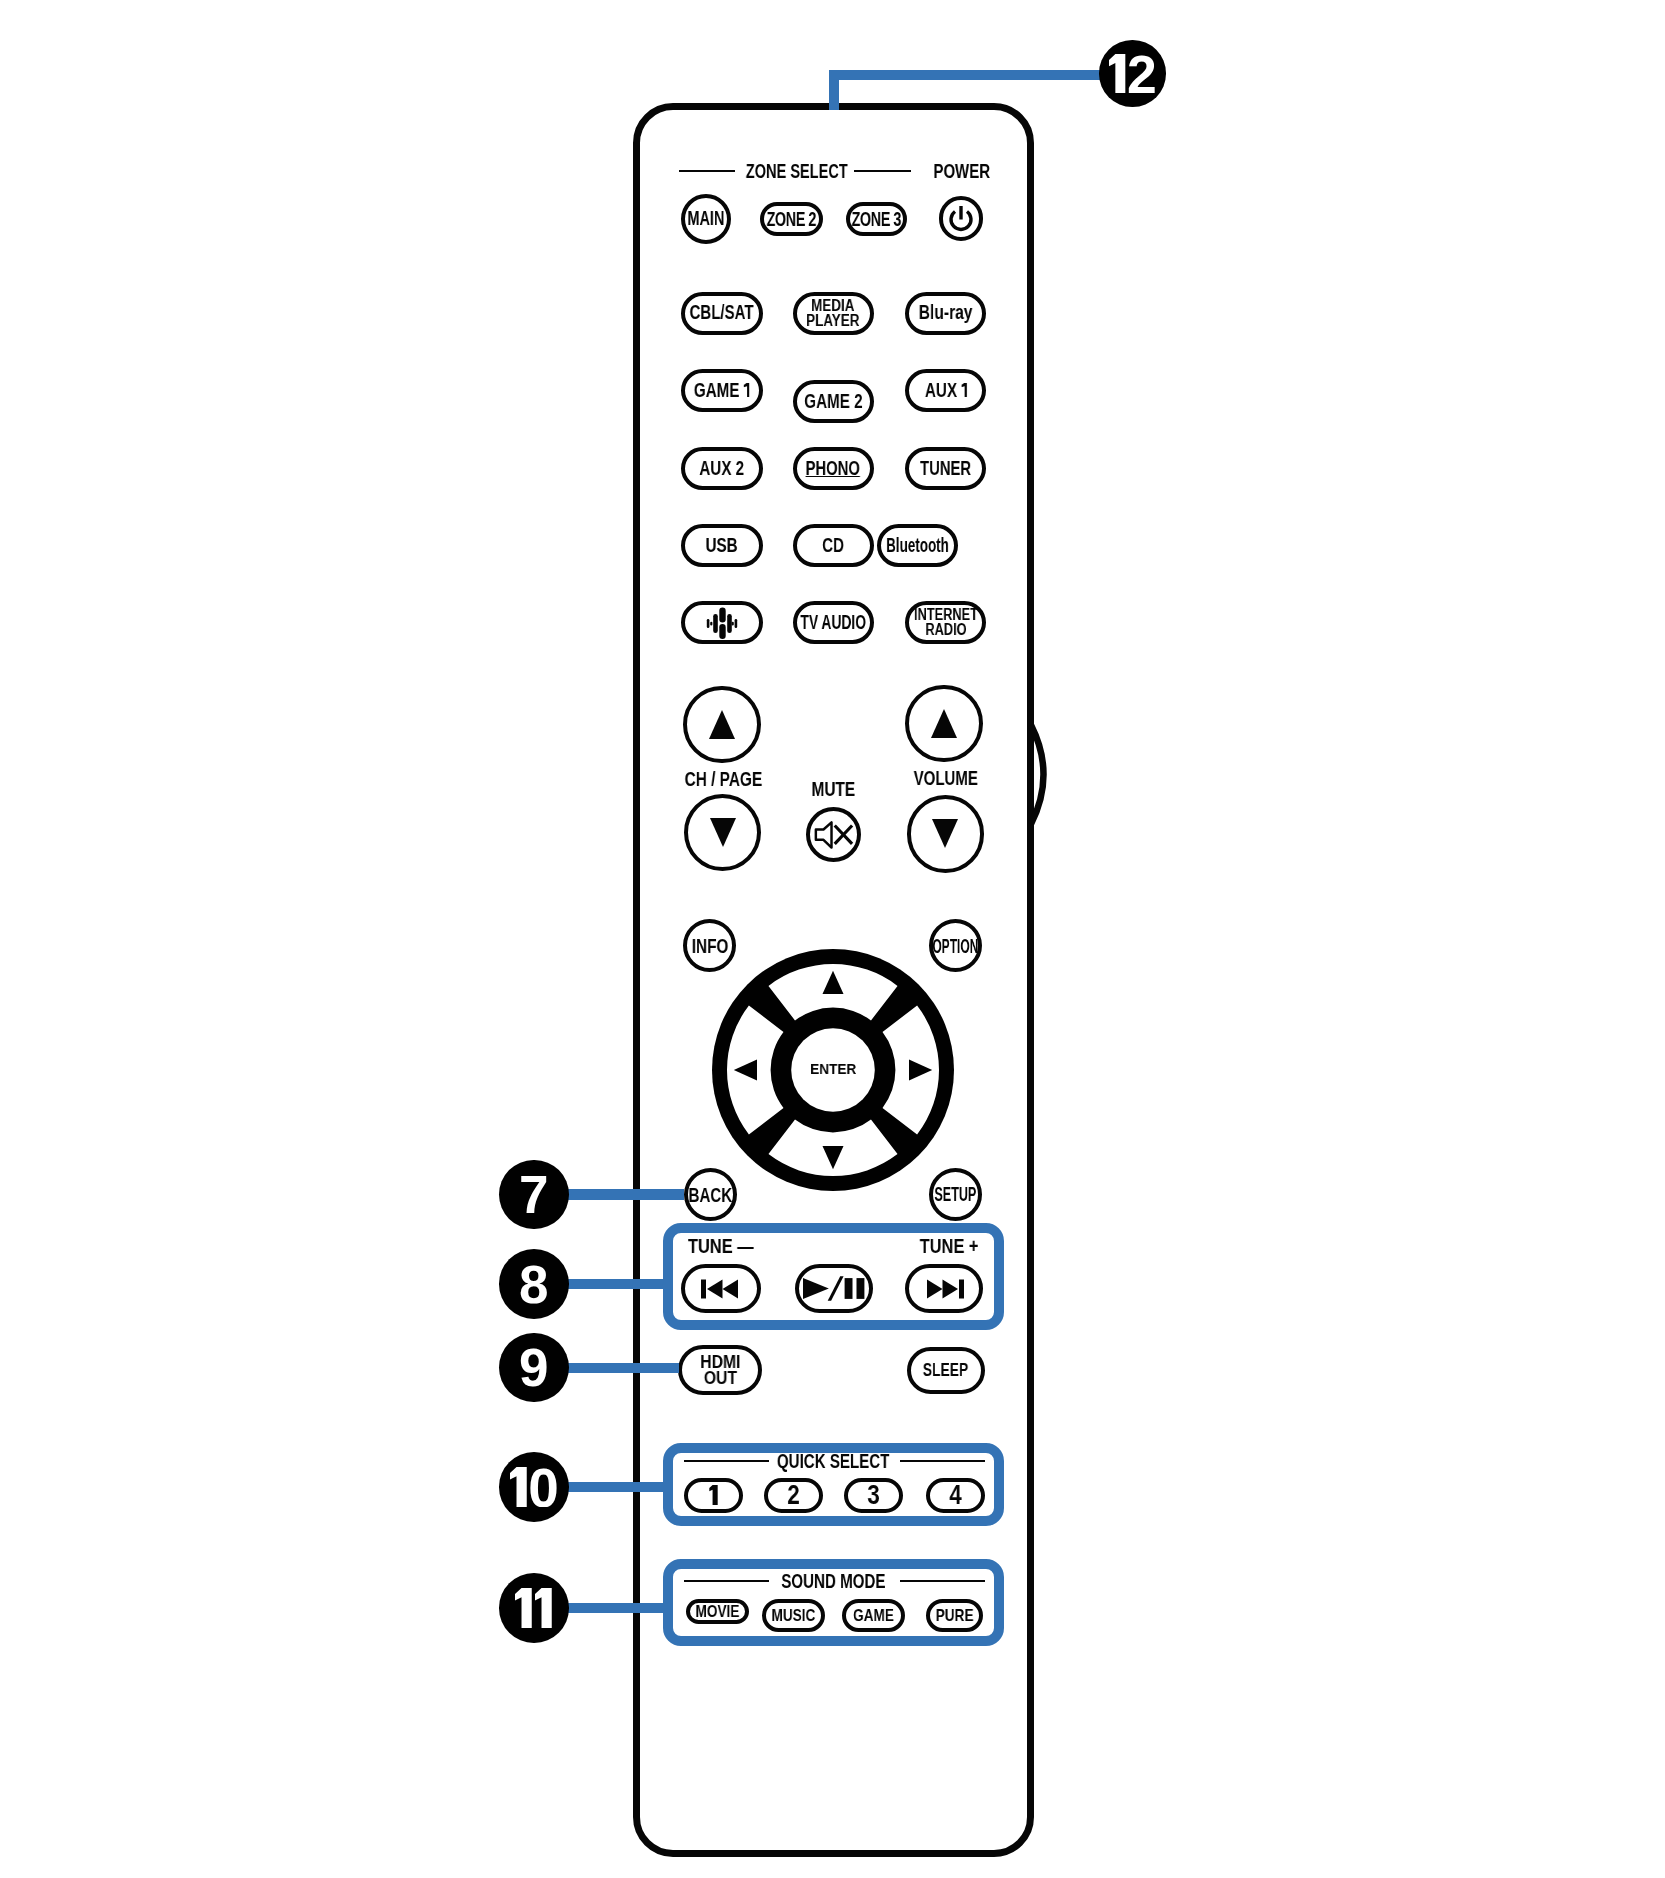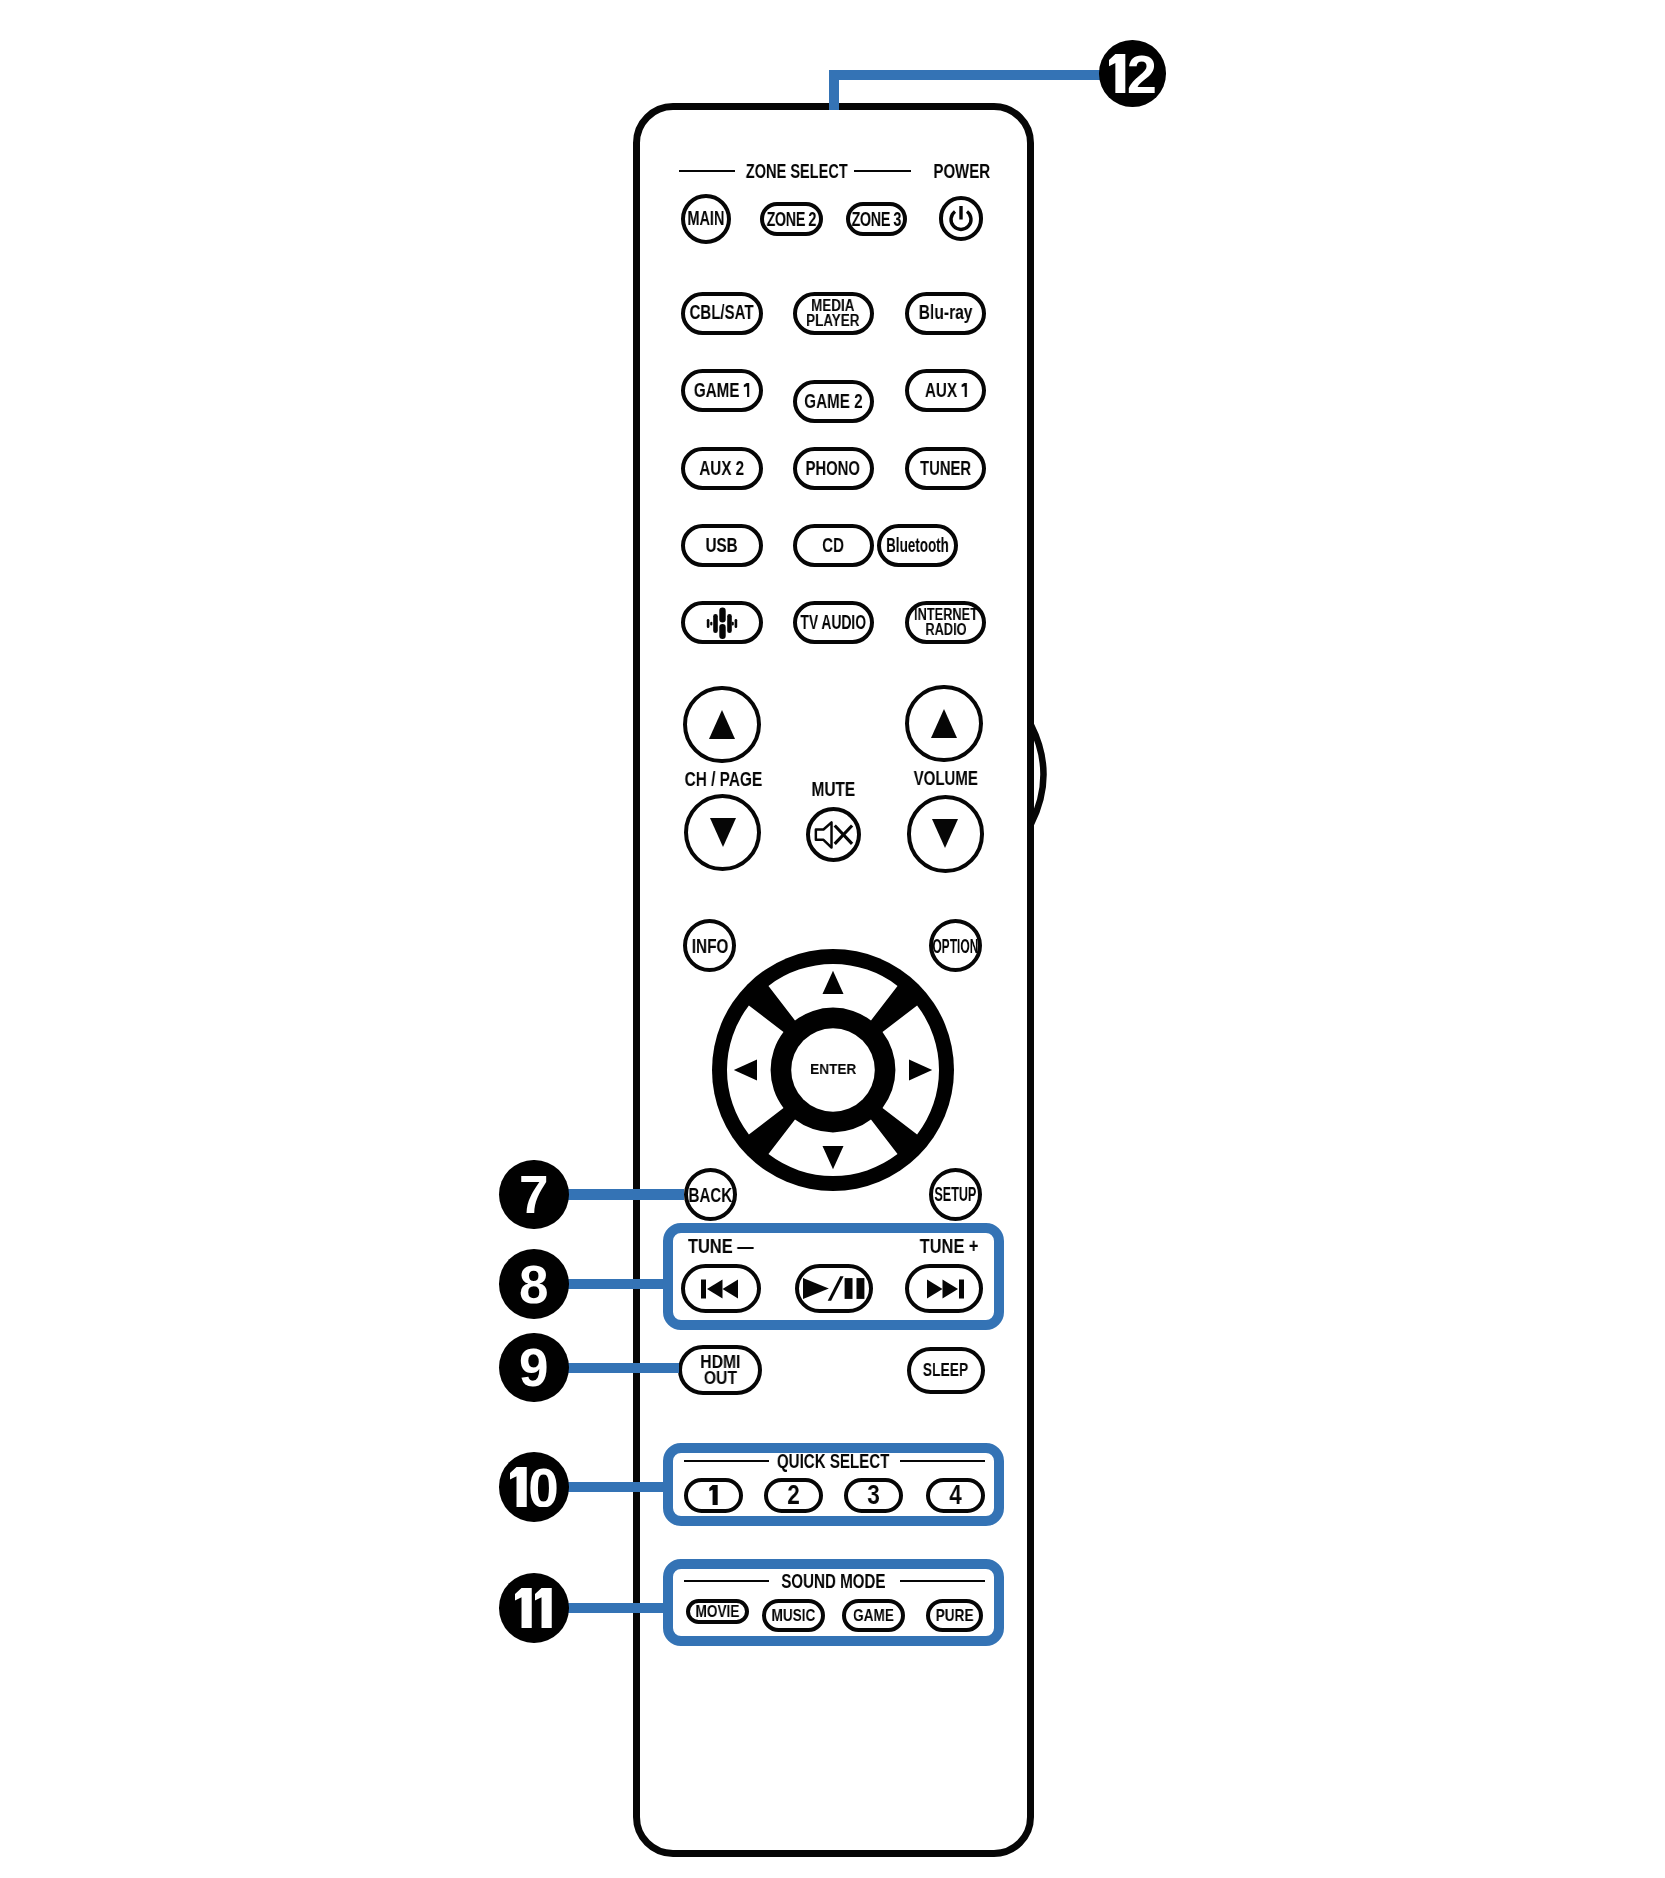--- a/index.html
+++ b/index.html
@@ -60,21 +60,21 @@
     </div>
 <div class="b" style="left:792.5px;top:369.1px;width:81px;height:43px;border-width:4.5px;border-radius:999px;margin-top:11px;">
       <span class="t" style="font-size:19.5px;transform:scaleX(0.78);">GAME 2</span>
     </div>
 <div class="b" style="left:905.0px;top:369.1px;width:81px;height:43px;border-width:4.5px;border-radius:999px;">
       <span class="t" style="font-size:19.5px;transform:scaleX(0.78);">AUX <span class="d1"></span></span>
     </div>
 <div class="b" style="left:680.5px;top:447.2px;width:82px;height:43px;border-width:4.5px;border-radius:999px;">
       <span class="t" style="font-size:19.5px;transform:scaleX(0.78);">AUX 2</span>
     </div>
-<div class="b" style="left:792.5px;top:447.2px;width:81px;height:43px;border-width:4.5px;border-radius:999px;">
+<div class="b" style="left:792.5px;top:447.2px;width:81px;height:43px;border-width:4.5px;border-radius:999px;text-decoration:underline;">
       <span class="t" style="font-size:19.5px;transform:scaleX(0.76);">PHONO</span>
     </div>
 <div class="b" style="left:905.0px;top:447.2px;width:81px;height:43px;border-width:4.5px;border-radius:999px;text-align:center;">
       <span class="t" style="font-size:19.5px;transform:scaleX(0.76);">TUNER</span>
     </div>
 <div class="b" style="left:680.5px;top:524.2px;width:82px;height:43px;border-width:4.5px;border-radius:999px;">
       <span class="t" style="font-size:19.5px;transform:scaleX(0.78);">USB</span>
     </div>
 <div class="b" style="left:792.5px;top:524.2px;width:81px;height:43px;border-width:4.5px;border-radius:999px;">
       <span class="t" style="font-size:19.5px;transform:scaleX(0.78);">CD</span>

